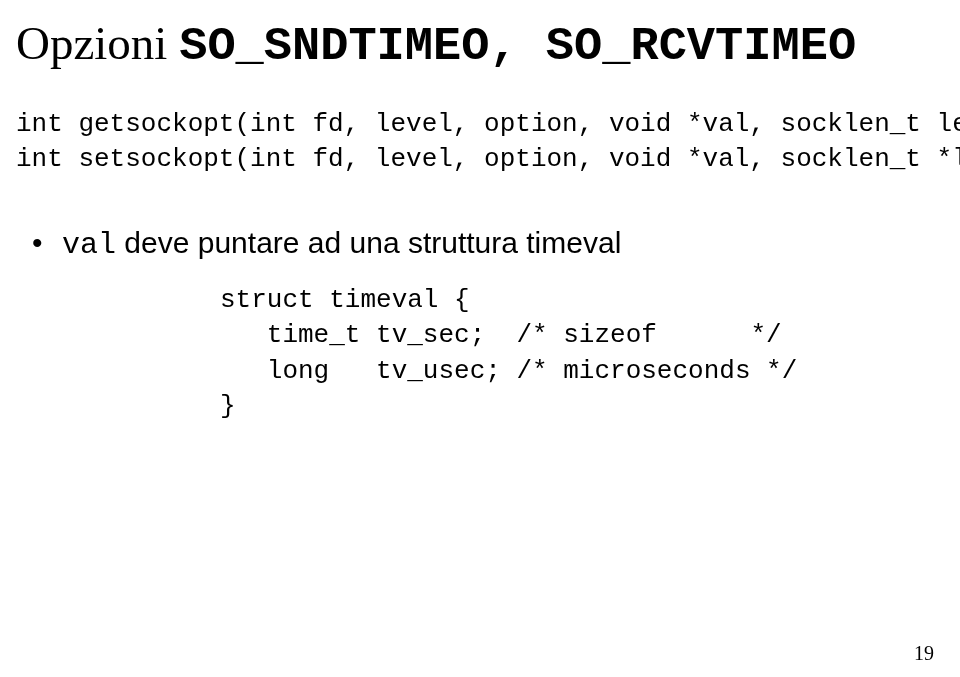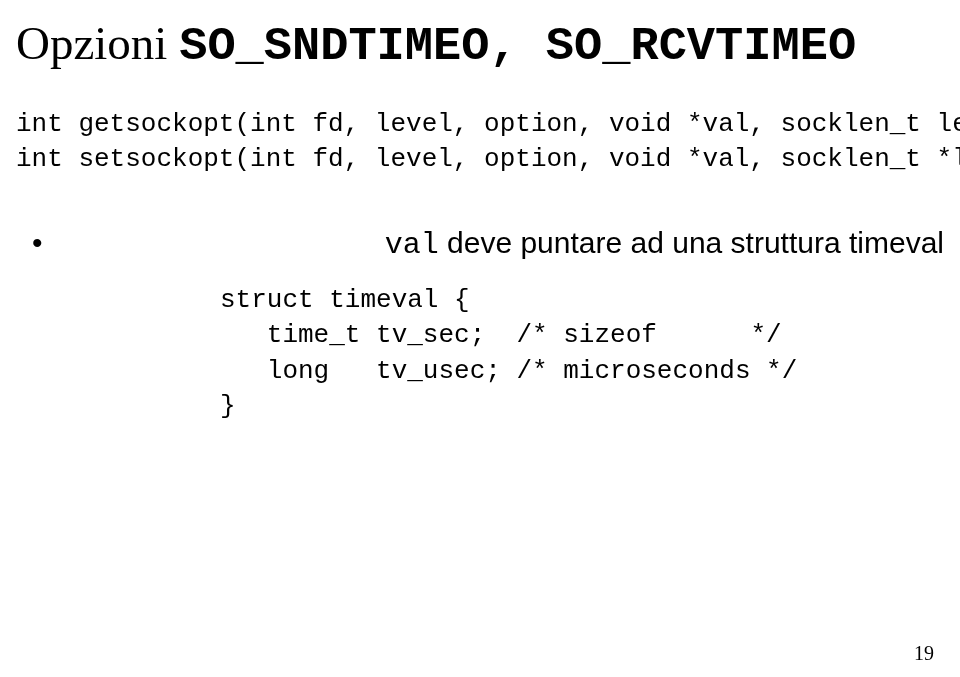--- a/index.html
+++ b/index.html
@@ -41,21 +41,20 @@
     padding: 0;
     margin: 0 0 0 12px;
   }
   ul.bullets > li {
     position: relative;
     padding-left: 34px;
     font-size: 30px;
     line-height: 1.35;
     margin-bottom: 18px;
     font-family: "Helvetica Neue", Helvetica, Arial, sans-serif;
-    text-align: right;
   }
   ul.bullets > li::before {
     content: "•";
     position: absolute;
     left: 4px;
     top: 0;
     font-size: 30px;
   }
   .mono-inline { font-family: "Courier New", Courier, monospace; }
 

